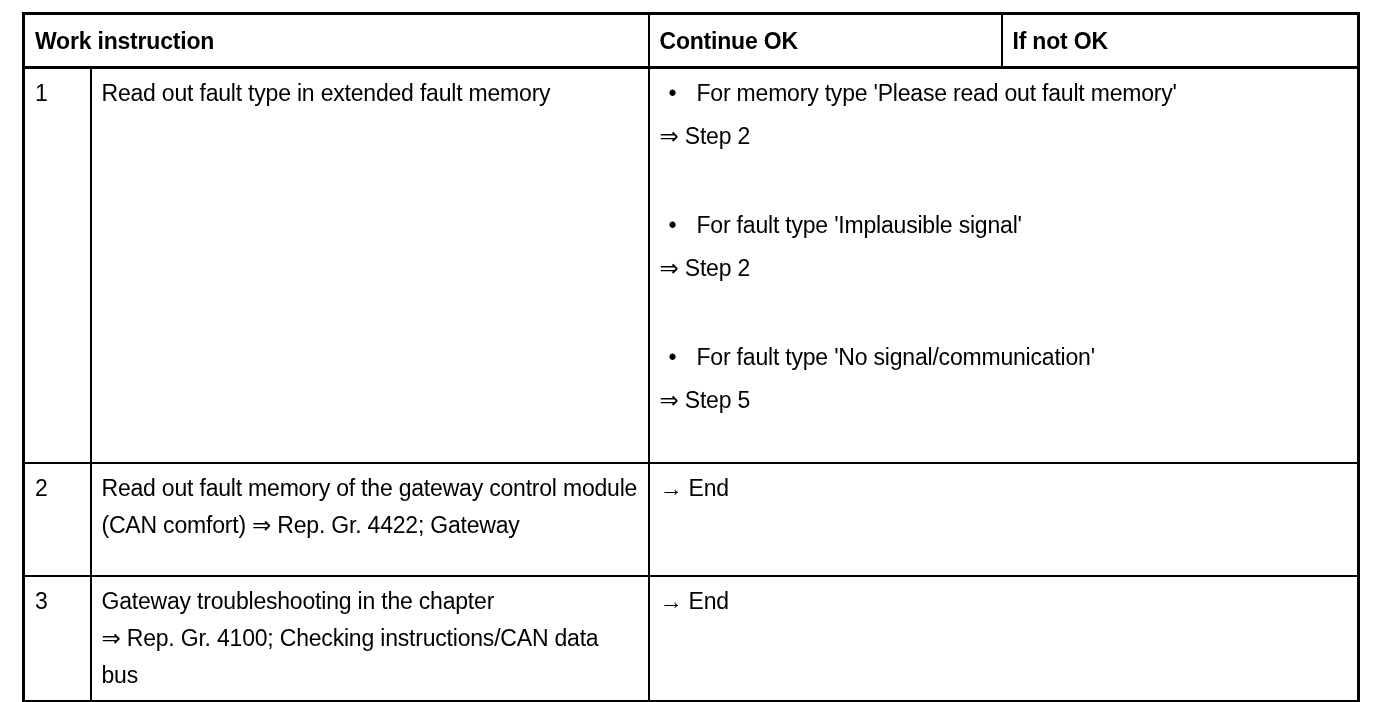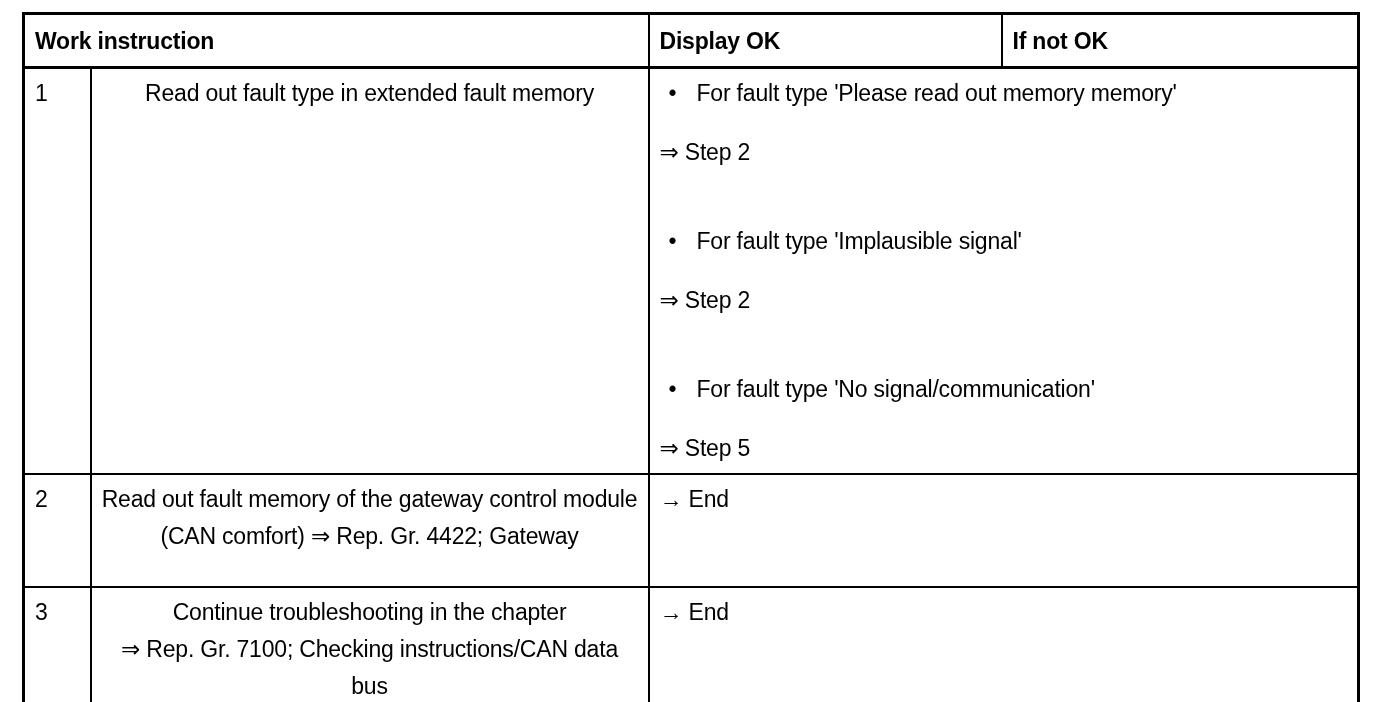--- a/index.html
+++ b/index.html
@@ -51,53 +51,53 @@
   .dok-group + .dok-group { margin-top: 52px; }
   .bullet-line {
     display: flex;
     margin-left: 9px;
   }
   .bullet-glyph {
     width: 28px;
     flex: 0 0 28px;
   }
   .action-line {
-    margin-top: 22px;
+    margin-top: 6px;
   }
-  .instr-seg { display: block; text-align: center; }
+  .instr-seg { display: block; }
 </style>
 </head>
 <body>
 
 <div class="page">
   <table class="procedure">
     <colgroup>
       <col style="width:67px">
       <col style="width:558px">
       <col style="width:353px">
       <col style="width:357px">
     </colgroup>
     <thead>
       <tr>
         <th colspan="2">Work instruction</th>
-        <th>Display OK</th>
+        <th>Continue OK</th>
         <th>If not OK</th>
       </tr>
     </thead>
     <tbody>
       <tr class="body-row-1">
         <td>1</td>
         <td>
           <span class="instr-seg">Read out fault type in extended fault memory</span>
         </td>
         <td colspan="2" class="display-ok-cell">
           <div class="dok-group">
             <div class="bullet-line">
               <span class="bullet-glyph">•</span>
-              <span>For fault type 'Please read out memory memory'</span>
+              <span>For memory type 'Please read out fault memory'</span>
             </div>
             <div class="action-line">⇒ Step 2</div>
           </div>
           <div class="dok-group">
             <div class="bullet-line">
               <span class="bullet-glyph">•</span>
               <span>For fault type 'Implausible signal'</span>
             </div>
             <div class="action-line">⇒ Step 2</div>
           </div>
@@ -115,22 +115,22 @@
         <td>
           <span class="instr-seg">Read out fault memory of the gateway control module (CAN comfort) ⇒ Rep. Gr. 4422; Gateway</span>
         </td>
         <td colspan="2" class="display-ok-cell">
           <div>→ End</div>
         </td>
       </tr>
       <tr class="body-row-3">
         <td>3</td>
         <td>
-          <span class="instr-seg">Continue troubleshooting in the chapter</span>
-          <span class="instr-seg">⇒ Rep. Gr. 7100; Checking instructions/CAN data bus</span>
+          <span class="instr-seg">Gateway troubleshooting in the chapter</span>
+          <span class="instr-seg">⇒ Rep. Gr. 4100; Checking instructions/CAN data bus</span>
         </td>
         <td colspan="2" class="display-ok-cell">
           <div>→ End</div>
         </td>
       </tr>
     </tbody>
   </table>
 </div>
 
 </body></html>

